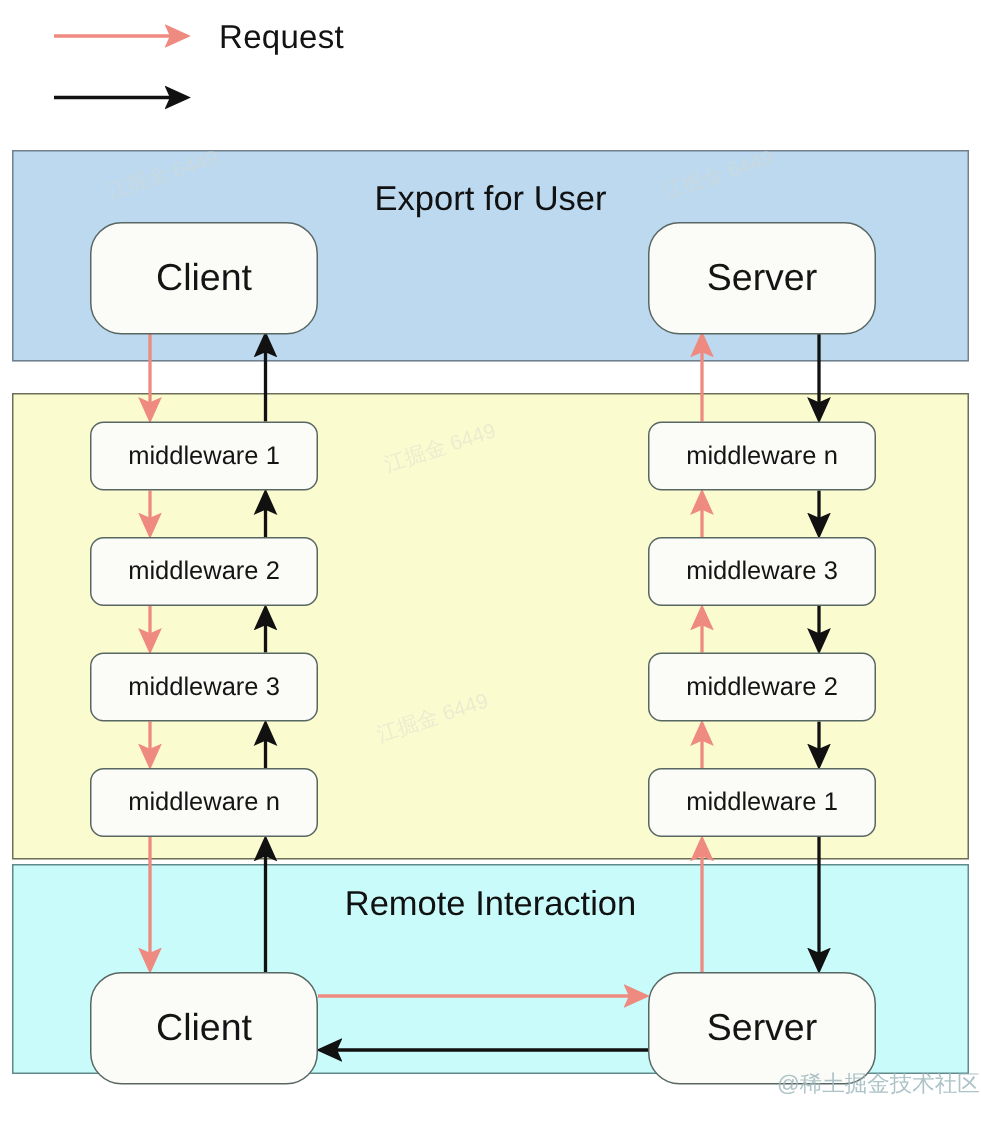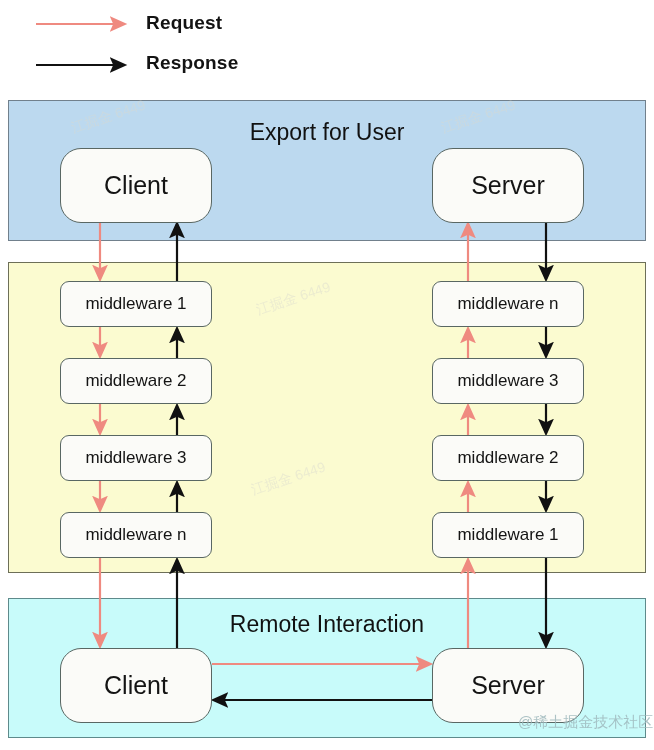--- a/index.html
+++ b/index.html
@@ -9,38 +9,37 @@
     font-family:"Liberation Sans","DejaVu Sans",sans-serif;
     overflow:hidden;
     position:relative;
   }
   #stage{position:absolute;left:0;top:0;width:654px;height:750px;}
   svg#diagram{position:absolute;left:0;top:0;width:654px;height:750px;}
 
   
   .legend-label{
     position:absolute;
-    font-size:19px;
+    font-size:22px;
     color:#131313;
     letter-spacing:.2px;
     white-space:nowrap;
-    font-weight:bold;
   }
   #legend-request-label{left:146px;top:12px;}
   #legend-response-label{left:146px;top:52px;}
 
   
   .band{
     position:absolute;
     box-sizing:border-box;
     border:1.6px solid #6c7a7a;
   }
   #band-export{left:8px;top:100px;width:638px;height:141px;background:#bcd9ef;border-color:#71808c;}
   #band-middleware{left:8px;top:262px;width:638px;height:311px;background:#fbfbd0;border-color:#6d6f58;}
-  #band-remote{left:8px;top:598px;width:638px;height:140px;background:#c8fbfa;border-color:#5e8a8b;}
+  #band-remote{left:8px;top:576px;width:638px;height:140px;background:#c8fbfa;border-color:#5e8a8b;}
 
   .band-title{
     position:absolute;
     width:100%;
     text-align:center;
     font-size:23px;
     color:#111;
     white-space:nowrap;
   }
   #band-export .band-title{top:18px;}
@@ -165,21 +164,20 @@
 
       <line x1="177" y1="648" x2="177" y2="560" marker-end="url(#ahBlack)"></line>
       <line x1="177" y1="512" x2="177" y2="483" marker-end="url(#ahBlack)"></line>
       <line x1="177" y1="435" x2="177" y2="406" marker-end="url(#ahBlack)"></line>
       <line x1="177" y1="358" x2="177" y2="329" marker-end="url(#ahBlack)"></line>
       <line x1="177" y1="281" x2="177" y2="224" marker-end="url(#ahBlack)"></line>
     </g>
   </svg>
 
   <div class="legend-label" id="legend-request-label">Request</div>
-  <div class="legend-label" id="legend-response-label">Response</div>
 
   <div class="node big" id="node-client-top">Client</div>
   <div class="node big" id="node-server-top">Server</div>
 
   <div class="node mw" id="mw-l0">middleware 1</div>
   <div class="node mw" id="mw-l1">middleware 2</div>
   <div class="node mw" id="mw-l2">middleware 3</div>
   <div class="node mw" id="mw-l3">middleware n</div>
 
   <div class="node mw" id="mw-r0">middleware n</div>

